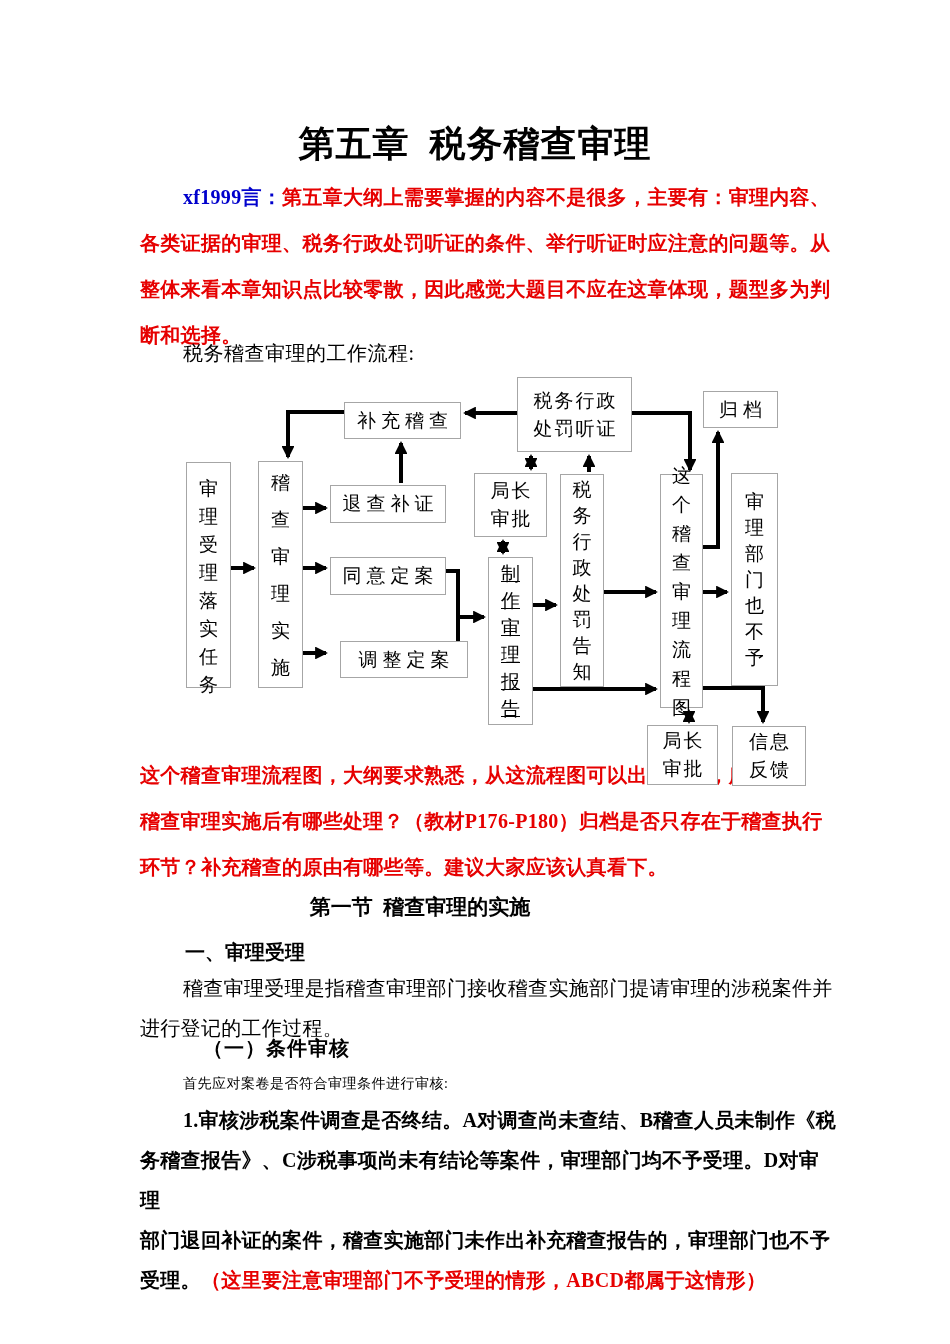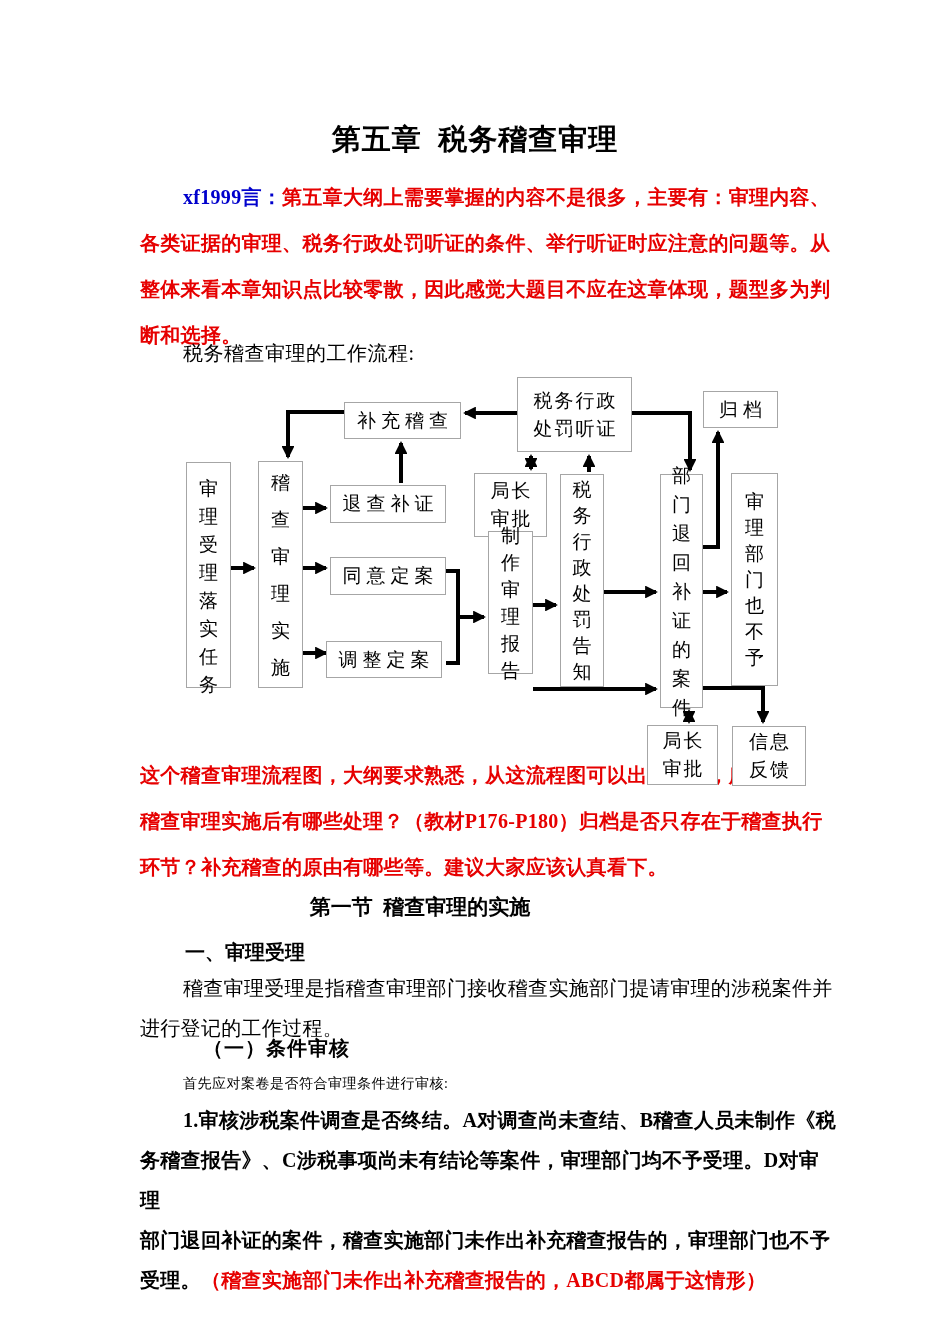--- a/index.html
+++ b/index.html
@@ -3,21 +3,21 @@
 <meta charset="utf-8">
 <style>
   html,body{margin:0;padding:0;background:#fff;}
   .page{position:relative;width:950px;height:1344px;background:#ffffff;overflow:hidden;
         font-family:"Liberation Serif","DejaVu Serif",serif;color:#000;}
   .abs{position:absolute;}
   .keep{white-space:pre;}
   .prelines{white-space:pre-line;}
 
   
-  .doc-title{left:0;right:0;top:120px;text-align:center;font-size:29px;font-weight:bold;letter-spacing:1px;}
+  .doc-title{left:0;right:0;top:120px;text-align:center;font-size:36px;font-weight:bold;letter-spacing:1px;}
   .intro{left:140px;top:174px;width:706px;font-size:20px;font-weight:bold;line-height:46px;
          text-indent:43px;letter-spacing:0.3px;}
   .flow-caption{left:183px;top:341px;font-size:20px;line-height:24px;letter-spacing:0.5px;}
   .note{left:140px;top:752px;width:706px;font-size:20px;font-weight:bold;line-height:46px;
         letter-spacing:0.3px;z-index:1;}
   .sec-heading{left:140px;top:893px;width:560px;text-align:center;font-size:21px;font-weight:bold;}
   .sub1{left:185px;top:932px;font-size:20px;font-weight:bold;line-height:40px;}
   .para1{left:140px;top:968px;width:694px;font-size:20px;line-height:40px;text-indent:43px;letter-spacing:0.3px;}
   .sub2{left:183px;top:1028px;font-size:20px;font-weight:bold;line-height:40px;letter-spacing:1px;margin-left:20px;}
   .para2{left:183px;top:1064px;font-size:14px;line-height:40px;letter-spacing:0.5px;}
@@ -105,38 +105,38 @@
   <div class="fnode" style="left:258px;top:461px;width:45px;height:227px;">
       <span class="vt" style="line-height:37px;">稽查审理实施</span>
     </div>
 
   <div class="fnode h1" style="left:344px;top:402px;width:117px;height:37px;">补充稽查</div>
 
   <div class="fnode h1" style="left:330px;top:485px;width:116px;height:38px;">退查补证</div>
 
   <div class="fnode h1" style="left:330px;top:557px;width:116px;height:38px;">同意定案</div>
 
-  <div class="fnode h1" style="left:326px;top:641px;width:116px;height:37px;">调整定案</div>
+  <div class="fnode h1" style="left:340px;top:641px;width:128px;height:37px;">调整定案</div>
 
   <div class="fnode h2" style="left:517px;top:377px;width:115px;height:75px;">税务行政
 处罚听证</div>
 
   <div class="fnode h2" style="left:474px;top:473px;width:73px;height:64px;">局长
 审批</div>
 
-  <div class="fnode" style="left:488px;top:531px;width:45px;height:143px;">
+  <div class="fnode" style="left:488px;top:557px;width:45px;height:168px;text-decoration:underline;">
       <span class="vt" style="line-height:27px;">制作审理报告</span>
     </div>
 
   <div class="fnode" style="left:560px;top:474px;width:44px;height:213px;">
       <span class="vt" style="line-height:26px;">税务行政处罚告知</span>
     </div>
 
   <div class="fnode" style="left:660px;top:474px;width:43px;height:234px;">
-      <span class="vt" style="line-height:29px;">部门退回补证的案件</span>
+      <span class="vt" style="line-height:29px;">这个稽查审理流程图</span>
     </div>
 
   <div class="fnode" style="left:731px;top:473px;width:47px;height:213px;">
       <span class="vt" style="line-height:26px;">审理部门也不予</span>
     </div>
 
   <div class="fnode h1" style="left:703px;top:391px;width:75px;height:37px;">归档</div>
 
   <div class="fnode h2" style="left:647px;top:725px;width:71px;height:60px;">局长
 审批</div>
@@ -146,15 +146,15 @@
 
   <div class="abs sec-heading keep">第一节  稽查审理的实施</div>
   <div class="abs sub1">一、审理受理</div>
   <p class="abs para1 prelines" style="margin:0;">稽查审理受理是指稽查审理部门接收稽查实施部门提请审理的涉税案件并
 进行登记的工作过程。</p>
   <div class="abs sub2">（一）条件审核</div>
   <div class="abs para2">首先应对案卷是否符合审理条件进行审核:</div>
   <p class="abs item1 prelines" style="margin:0;"><span>1.审核涉税案件调查是否终结。A对调查尚未查结、B稽查人员未制作《税
 务稽查报告》、C涉税事项尚未有结论等案件，审理部门均不予受理。D对审理
 部门退回补证的案件，稽查实施部门未作出补充稽查报告的，审理部门也不予
-受理。</span><span style="color:#e60000;">（稽查实施部门未作出补充稽查报告的，ABCD都属于这情形）</span></p>
+受理。</span><span style="color:#e60000;">（这里要注意审理部门不予受理的情形，ABCD都属于这情形）</span></p>
 
 </div>
 
 </body></html>

